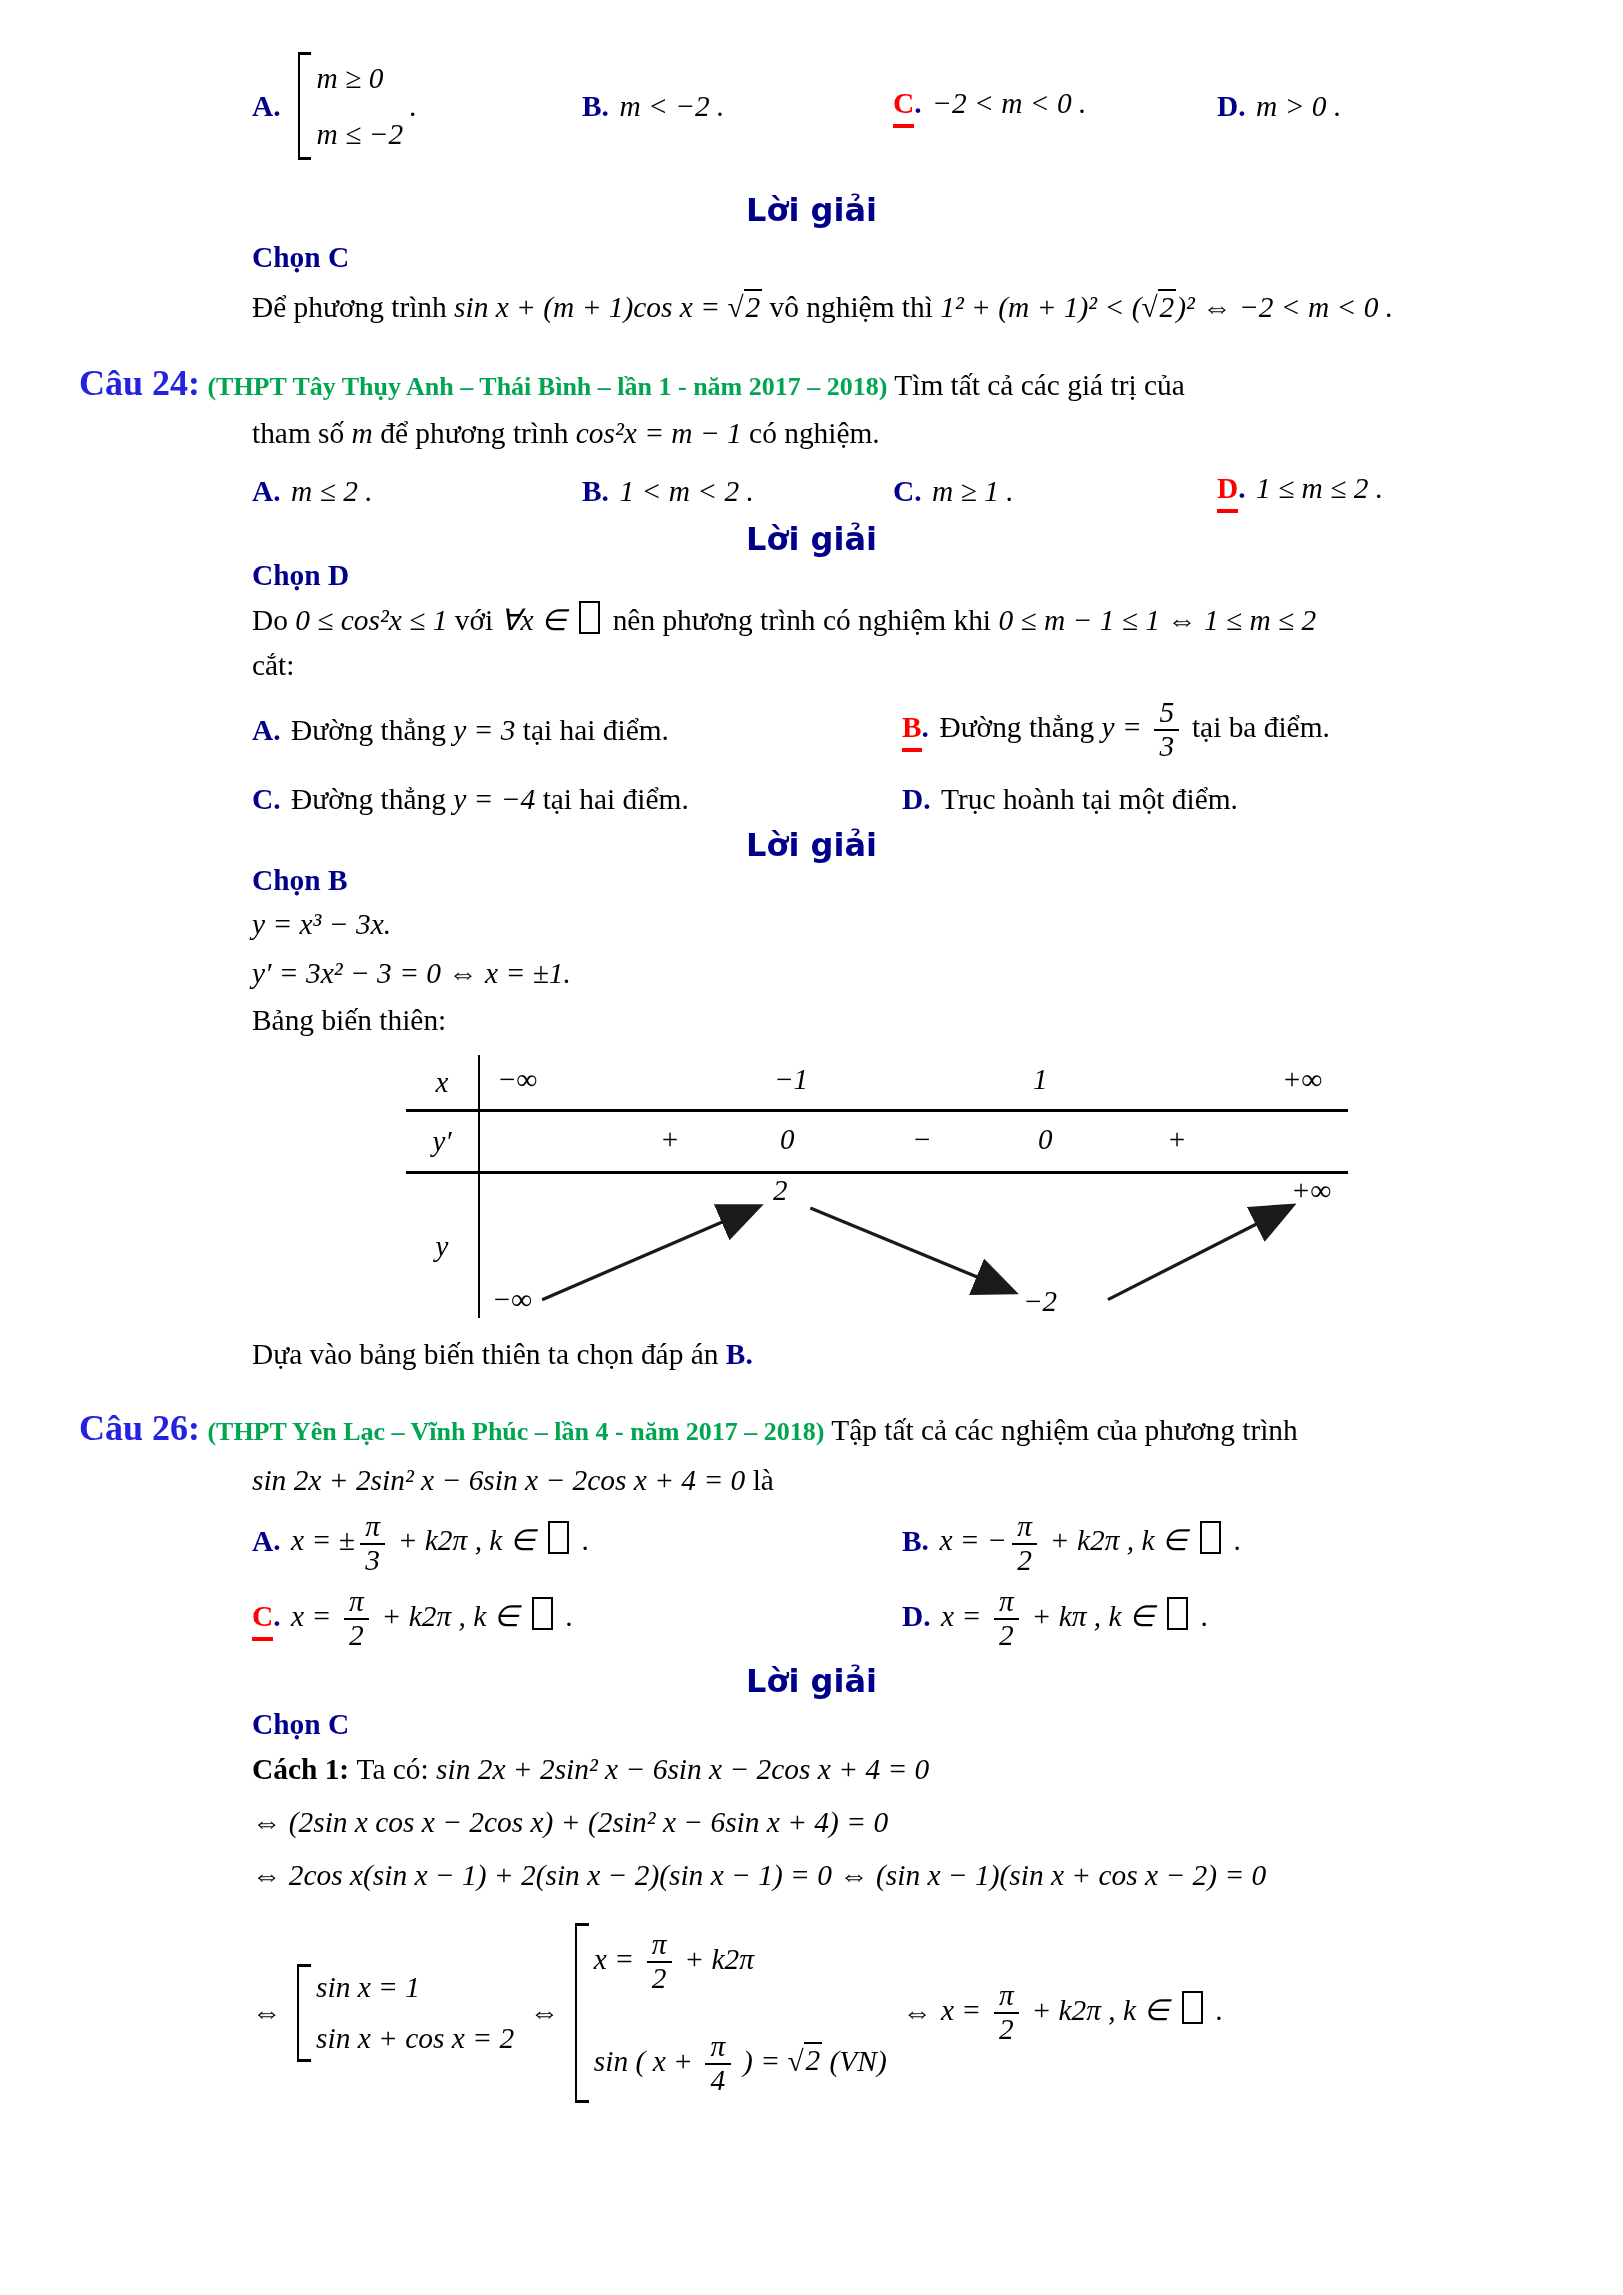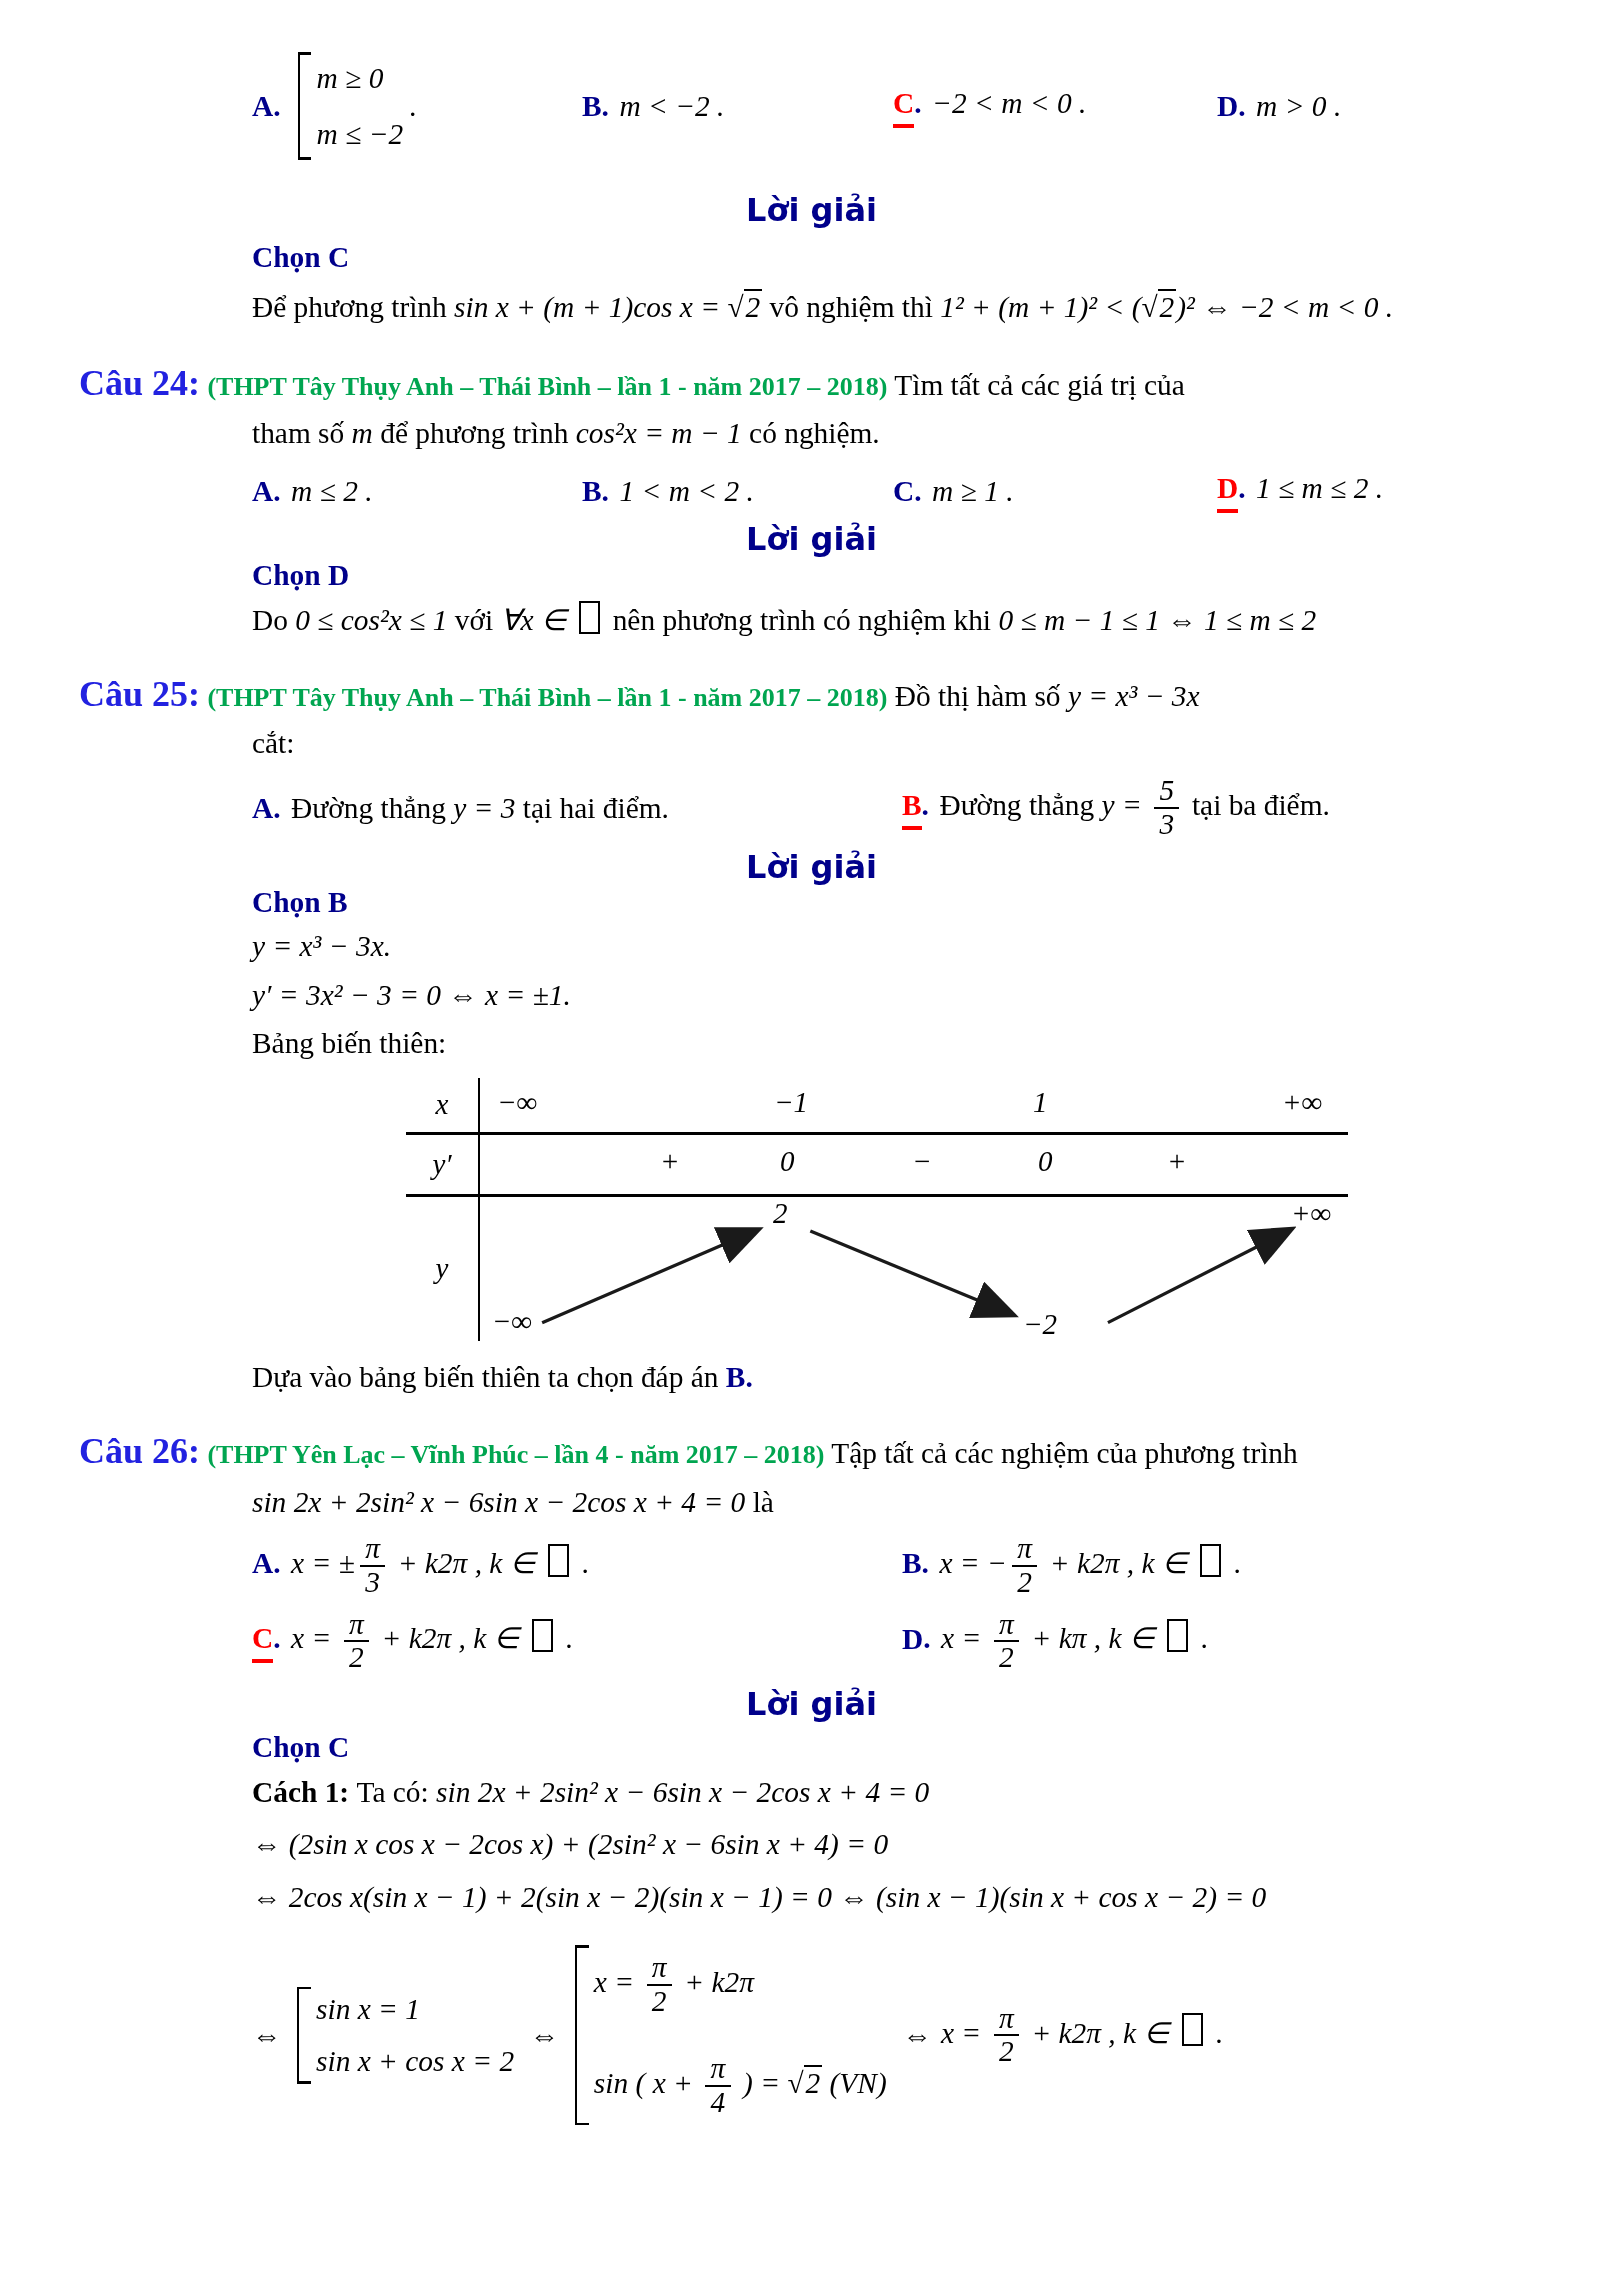--- a/index.html
+++ b/index.html
@@ -117,36 +117,39 @@
     </div>
     <div class="opt">
       <span class="opt-letter correct">D</span><span class="opt-dot">.</span><span class="seg-math">1 ≤ m ≤ 2 .</span>
     </div>
   </div>
 
   <div class="loigiai" style="margin-top:6.5px;">Lời giải</div>
   <div class="chon" style="margin-top:1px;">Chọn D</div>
   <div class="para" style="margin-top:9.2px;"><span class="seg-plain">Do  </span><span class="seg-math">0 ≤ cos²x ≤ 1</span><span class="seg-plain"> với </span><span class="seg-math">∀x ∈ </span><span class="glyph-box"></span><span class="seg-plain">  nên phương trình có nghiệm khi  </span><span class="seg-math">0 ≤ m − 1 ≤ 1  ⇔ 1 ≤ m ≤ 2</span></div>
 
-  <div class="q-head" style="margin-top:29px;">
-    <span class="q-label">Câu 25:</span>
-    <span class="q-source">(THPT Tây Thụy Anh – Thái Bình – lần 1 - năm 2017 – 2018)</span>
-    <span><span class="seg-plain">Đồ thị hàm số </span><span class="seg-math">y = x³ − 3x</span></span>
-  </div>
   <div class="para" style="margin-top:5.2px;"><span class="seg-plain">cắt:</span></div>
 
   <div class="options-row row2" style="margin-top:11.8px;">
     <div class="opt">
       <span class="opt-letter">A</span><span class="opt-dot">.</span><span><span class="seg-plain">Đường thẳng </span><span class="seg-math">y = 3</span><span class="seg-plain"> tại hai điểm.</span></span>
     </div>
     <div class="opt">
       <span class="opt-letter correct">B</span><span class="opt-dot">.</span><span><span class="seg-plain">Đường thẳng </span><span class="seg-math">y = </span><span class="frac">
             <span class="num">5</span>
             <span class="den">3</span>
           </span><span class="seg-plain"> tại ba điểm.</span></span>
+    </div>
+  </div>
+  <div class="options-row row2" style="margin-top:17px;">
+    <div class="opt">
+      <span class="opt-letter">C</span><span class="opt-dot">.</span><span><span class="seg-plain">Đường thẳng </span><span class="seg-math">y = −4</span><span class="seg-plain"> tại hai điểm.</span></span>
+    </div>
+    <div class="opt">
+      <span class="opt-letter">D</span><span class="opt-dot">.</span><span><span class="seg-plain">Trục hoành tại một điểm.</span></span>
     </div>
   </div>
 
   <div class="loigiai" style="margin-top:7.9px;">Lời giải</div>
   <div class="chon" style="margin-top:0;">Chọn B</div>
   <div class="para" style="margin-top:7.9px;"><span class="seg-math">y = x³ − 3x.</span></div>
   <div class="para" style="margin-top:9.2px;"><span class="seg-math">y′ = 3x² − 3 = 0 ⇔ x = ±1.</span></div>
   <div class="para" style="margin-top:7.9px;"><span class="seg-plain">Bảng biến thiên:</span></div>
 
   <div class="bbt" style="margin-top:14.4px;">

